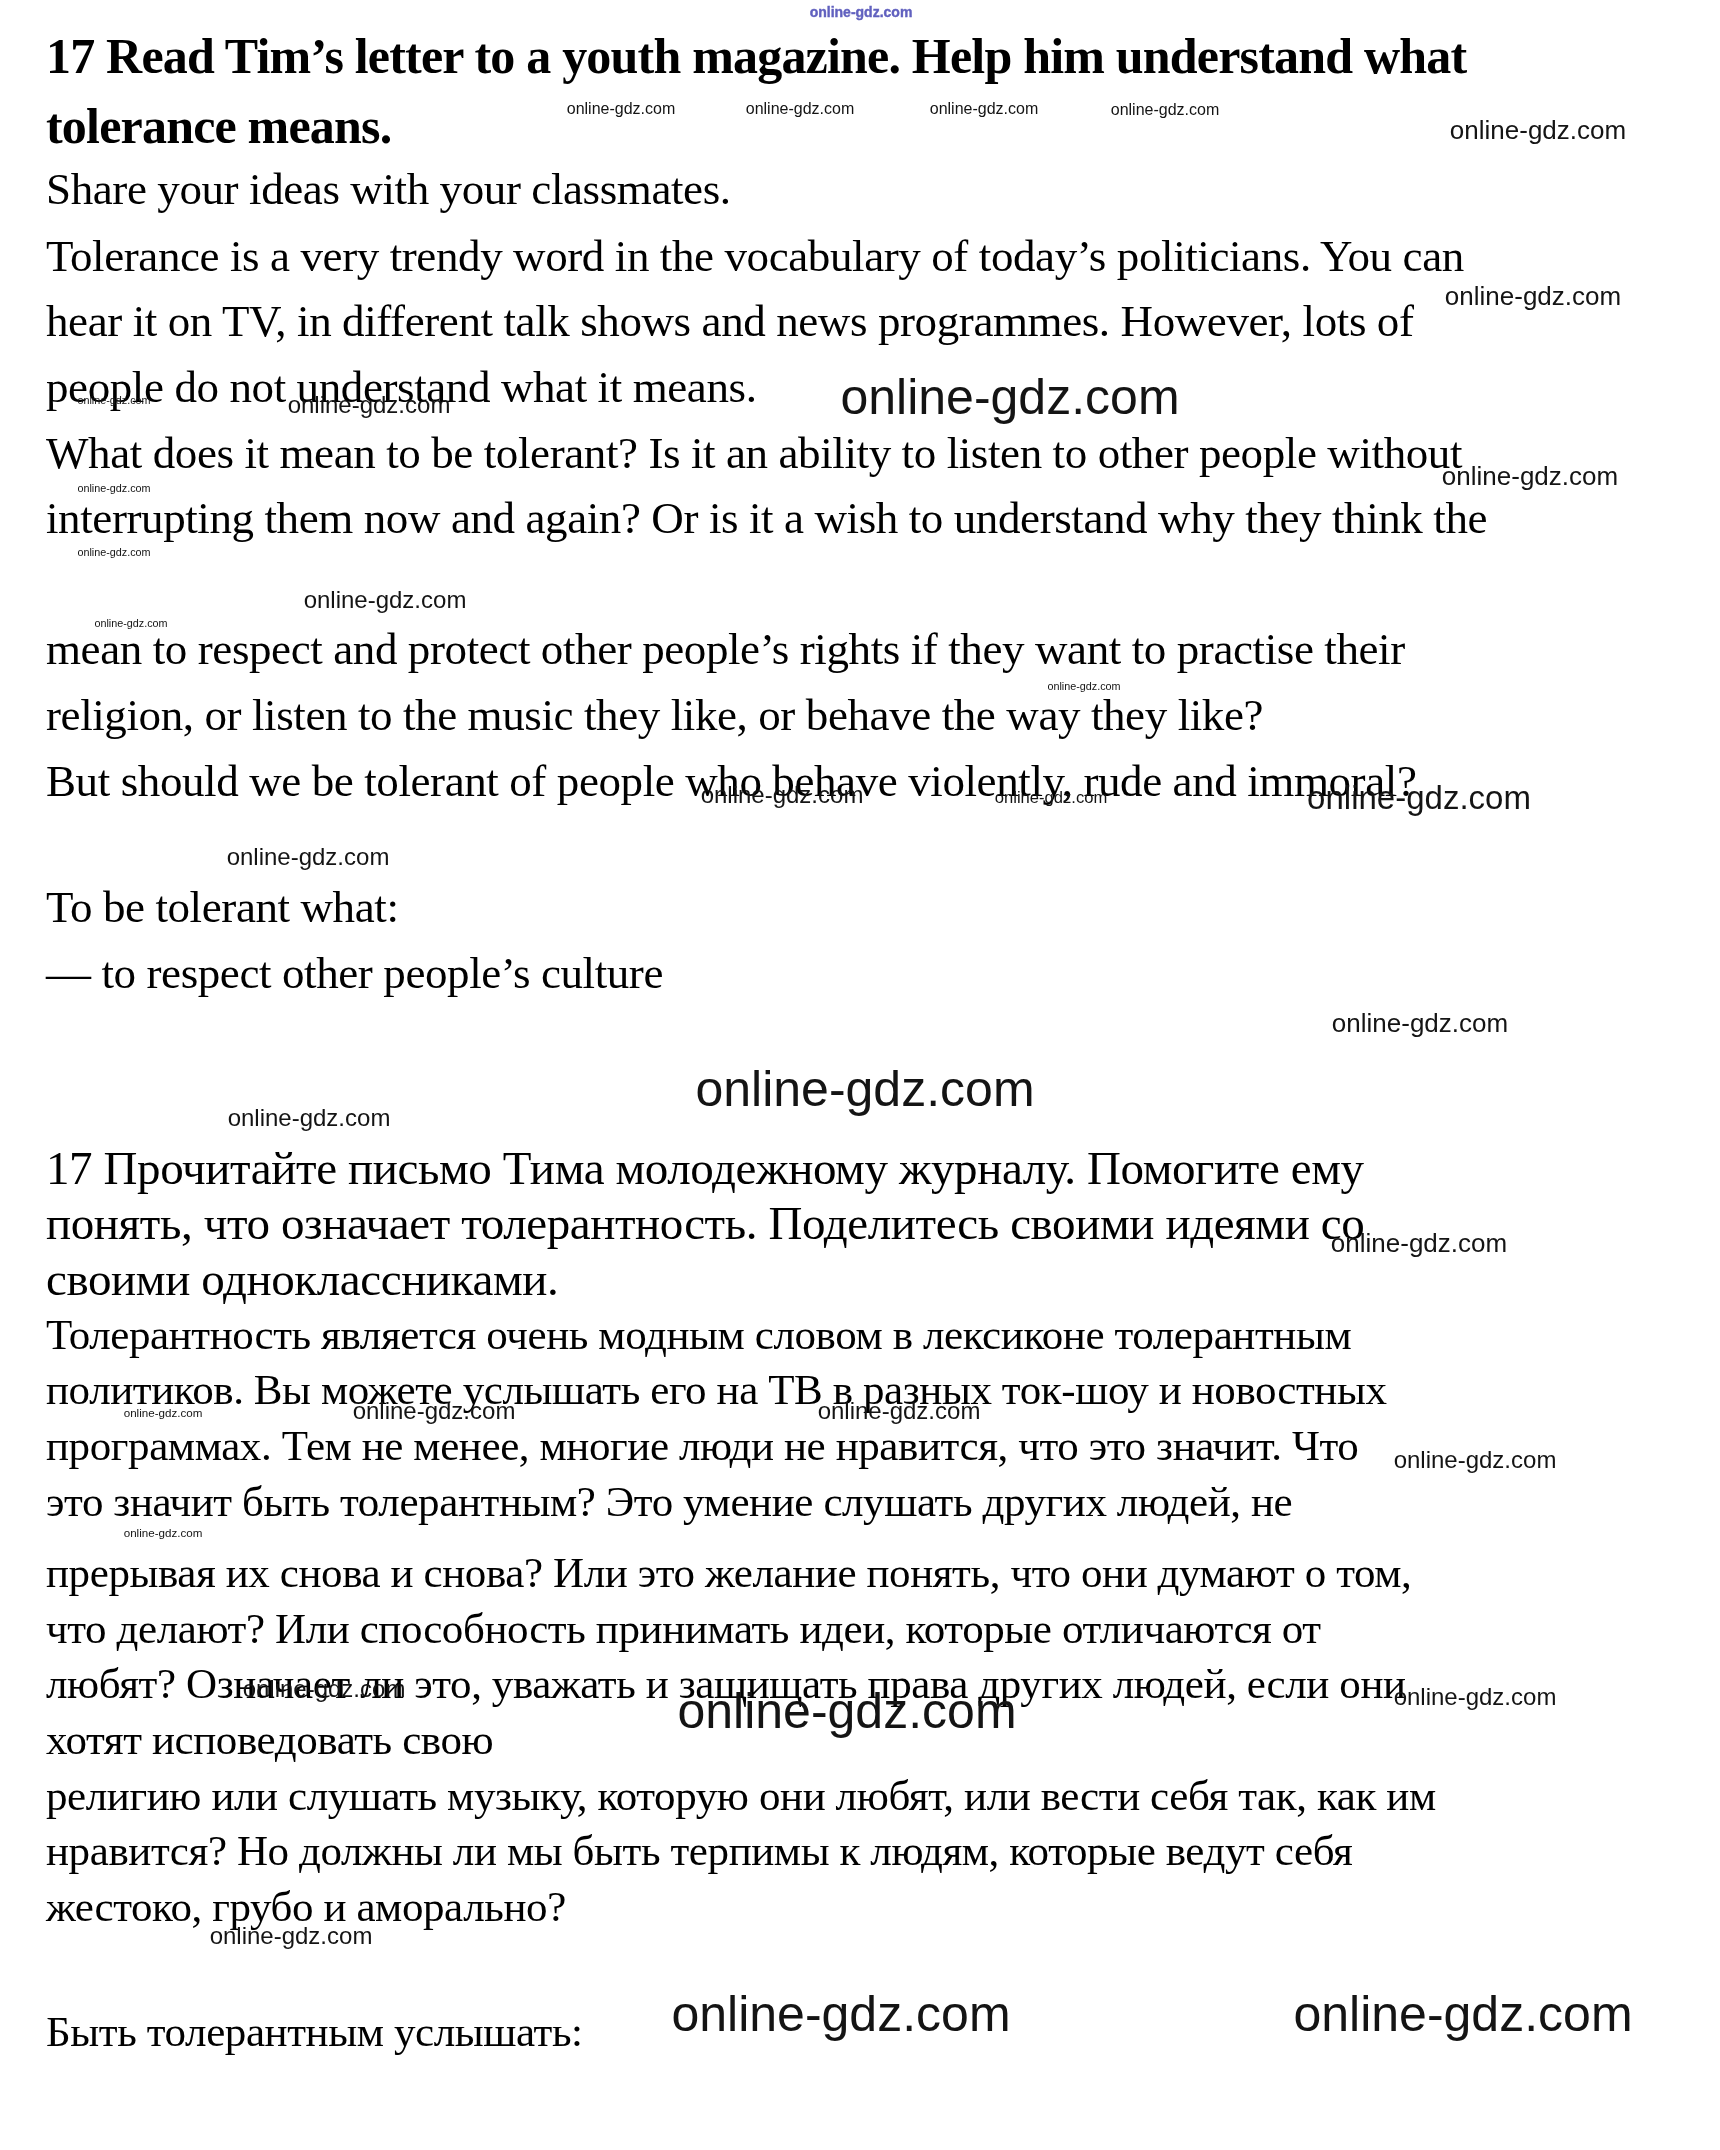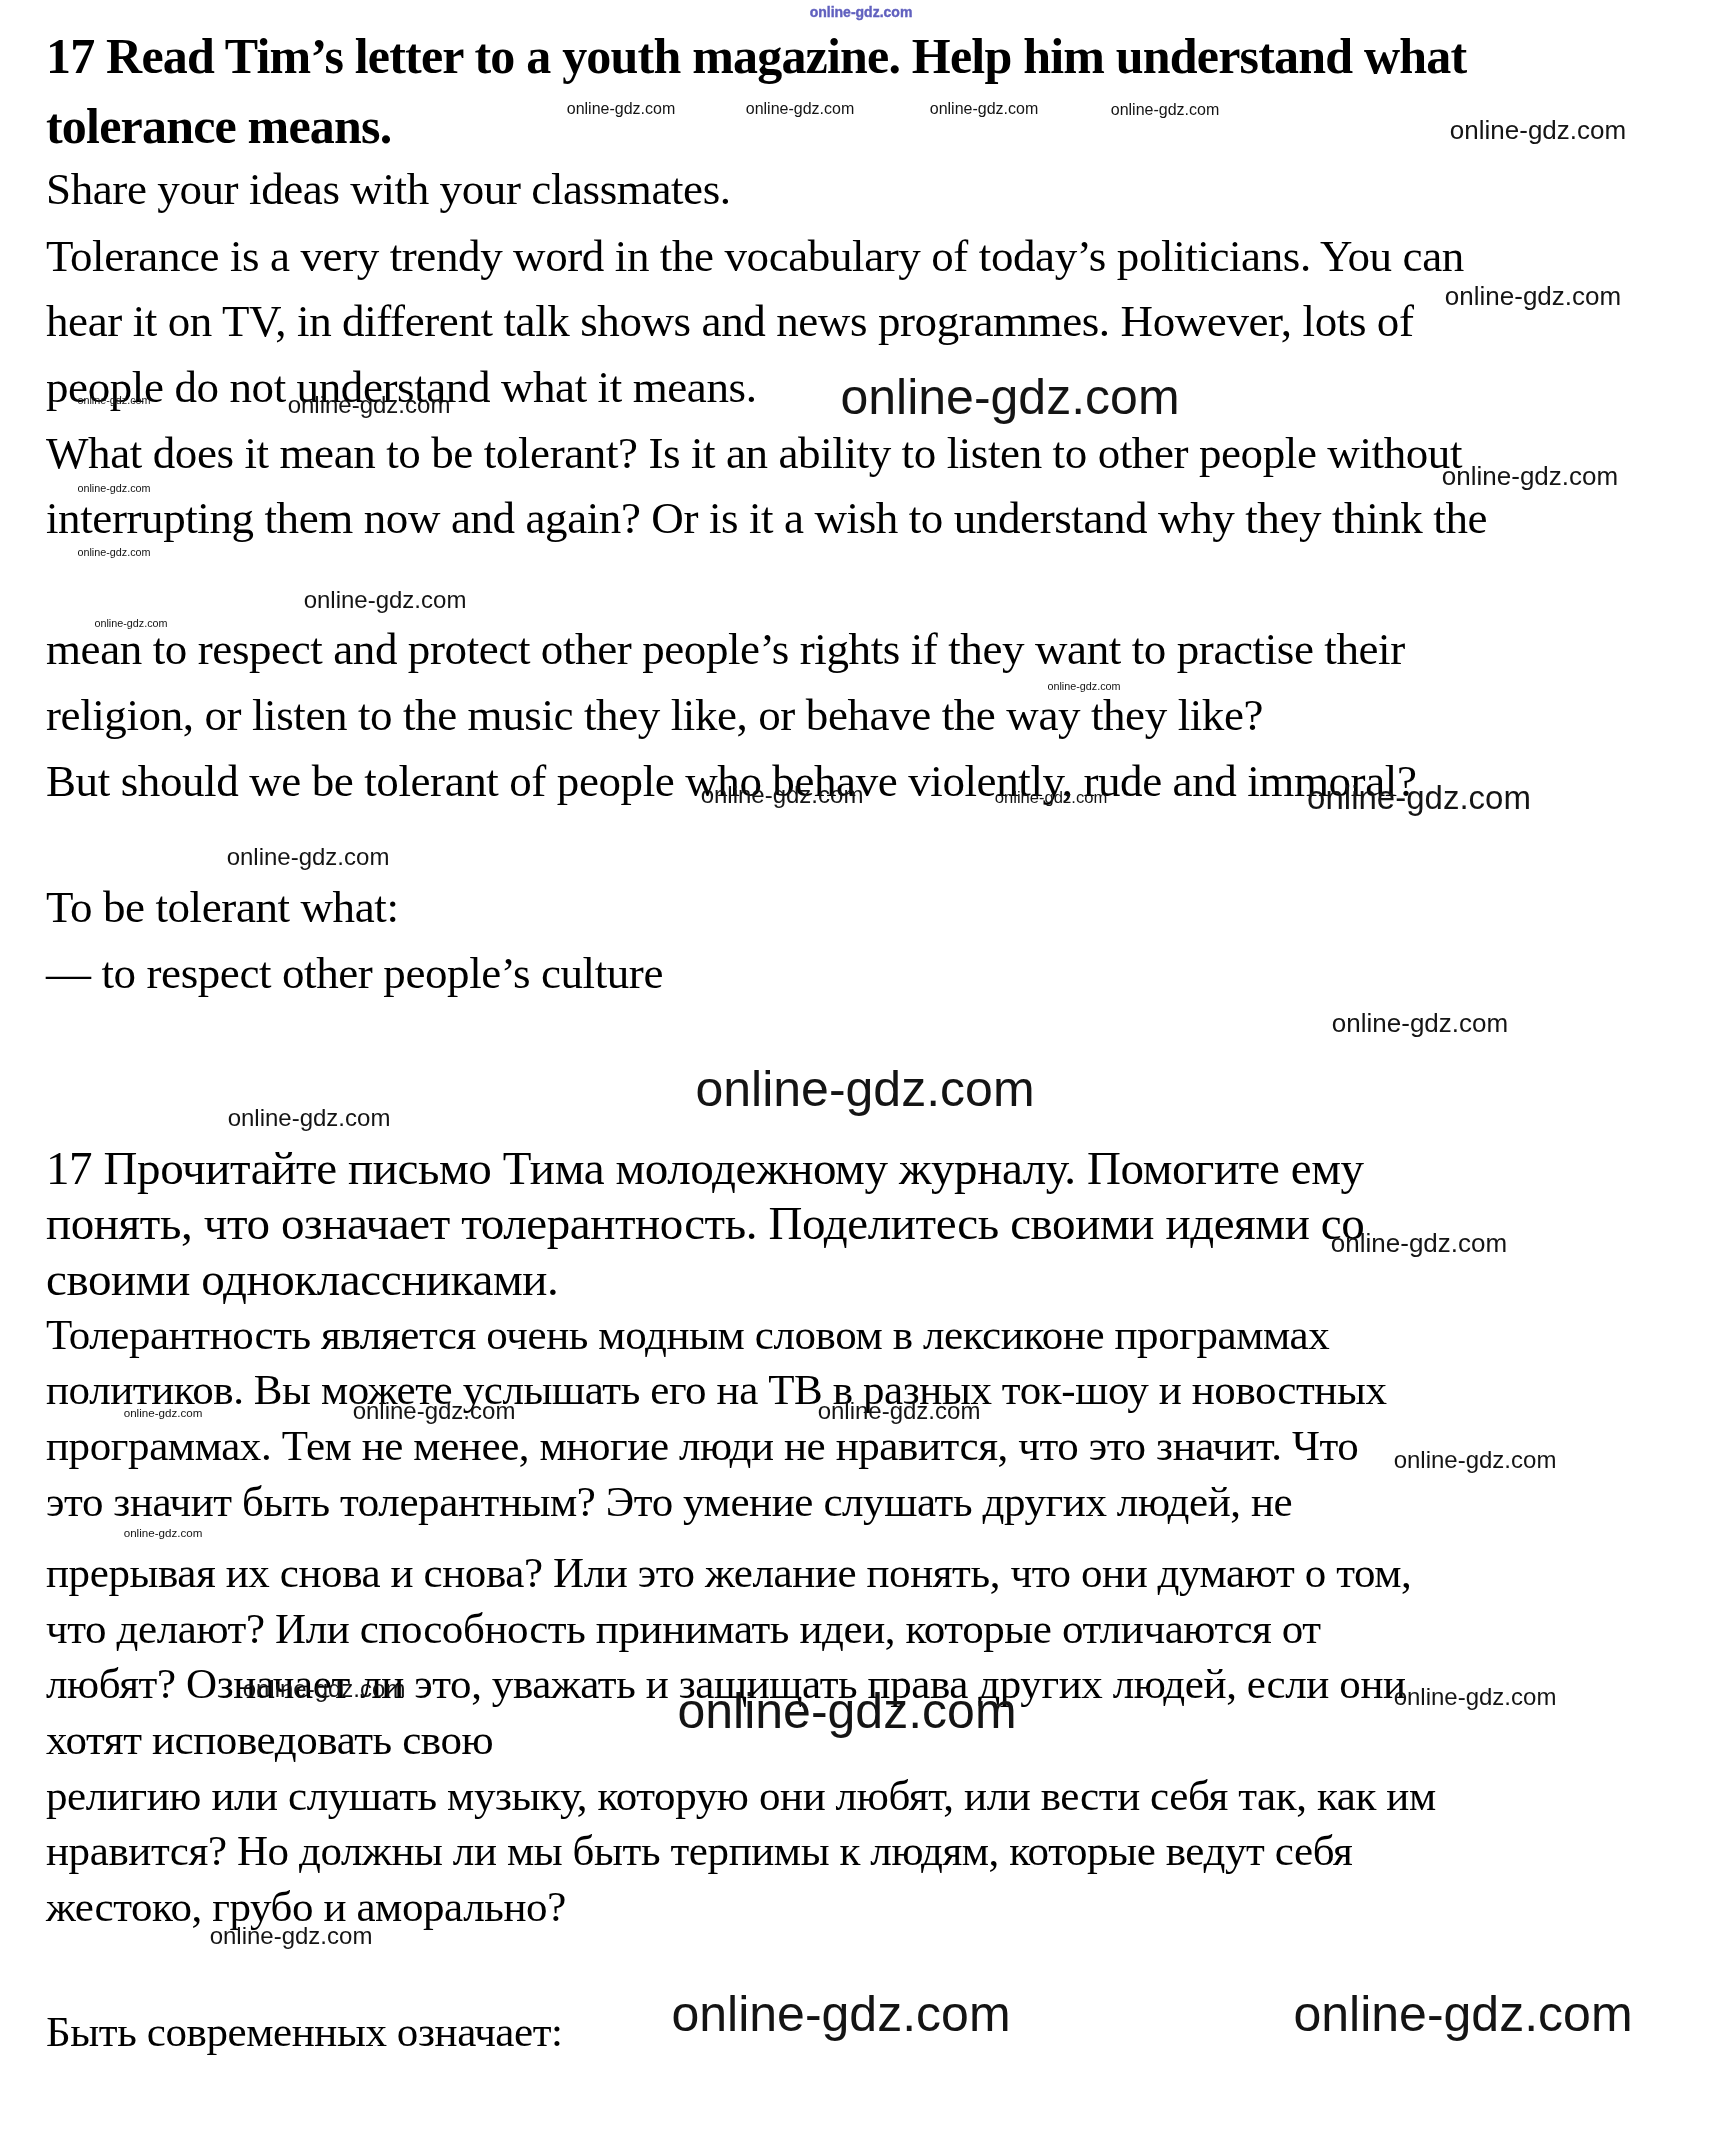--- a/index.html
+++ b/index.html
@@ -55,34 +55,34 @@
   <div class="line en-body" style="top:748px">But should we be tolerant of people who behave violently, rude and immoral?</div>
   <div class="line en-body" style="top:682px">religion, or listen to the music they like, or behave the way they like?</div>
 
   <div class="line en-body" style="top:874px">To be tolerant what:</div>
   <div class="line en-body" style="top:940px">— to respect other people’s culture</div>
 
   <div class="line ru-title" style="top:1140px">17 Прочитайте письмо Тима молодежному журналу. Помогите ему</div>
   <div class="line ru-title" style="top:1195px">понять, что означает толерантность. Поделитесь своими идеями со</div>
   <div class="line ru-title" style="top:1251px">своими одноклассниками.</div>
 
-  <div class="line ru-body" style="top:1307px">Толерантность является очень модным словом в лексиконе программах</div>
+  <div class="line ru-body" style="top:1307px">Толерантность является очень модным словом в лексиконе толерантным</div>
   <div class="line ru-body" style="top:1362px">политиков. Вы можете услышать его на ТВ в разных ток-шоу и новостных</div>
   <div class="line ru-body" style="top:1418px">программах. Тем не менее, многие люди не нравится, что это значит. Что</div>
   <div class="line ru-body" style="top:1474px">это значит быть толерантным? Это умение слушать других людей, не</div>
 
   <div class="line ru-body" style="top:1545px">прерывая их снова и снова? Или это желание понять, что они думают о том,</div>
   <div class="line ru-body" style="top:1601px">что делают? Или способность принимать идеи, которые отличаются от</div>
   <div class="line ru-body" style="top:1656px">любят? Означает ли это, уважать и защищать права других людей, если они</div>
   <div class="line ru-body" style="top:1712px">хотят исповедовать свою</div>
   <div class="line ru-body" style="top:1768px">религию или слушать музыку, которую они любят, или вести себя так, как им</div>
   <div class="line ru-body" style="top:1823px">нравится? Но должны ли мы быть терпимы к людям, которые ведут себя</div>
   <div class="line ru-body" style="top:1879px">жестоко, грубо и аморально?</div>
 
-  <div class="line ru-body" style="top:2004px">Быть современных означает:</div>
+  <div class="line ru-body" style="top:2004px">Быть толерантным услышать:</div>
 
   <div class="wm wm-blue" style="left:861px;top:11.6px;font-size:14px">online-gdz.com</div>
 
   <div class="wm" style="left:621px;top:109px;font-size:16px">online-gdz.com</div>
   <div class="wm" style="left:800px;top:109px;font-size:16px">online-gdz.com</div>
   <div class="wm" style="left:984px;top:109px;font-size:16px">online-gdz.com</div>
   <div class="wm" style="left:1165px;top:110px;font-size:16px">online-gdz.com</div>
   <div class="wm" style="left:1538px;top:130px;font-size:26px">online-gdz.com</div>
 
   <div class="wm" style="left:1533px;top:296px;font-size:26px">online-gdz.com</div>

